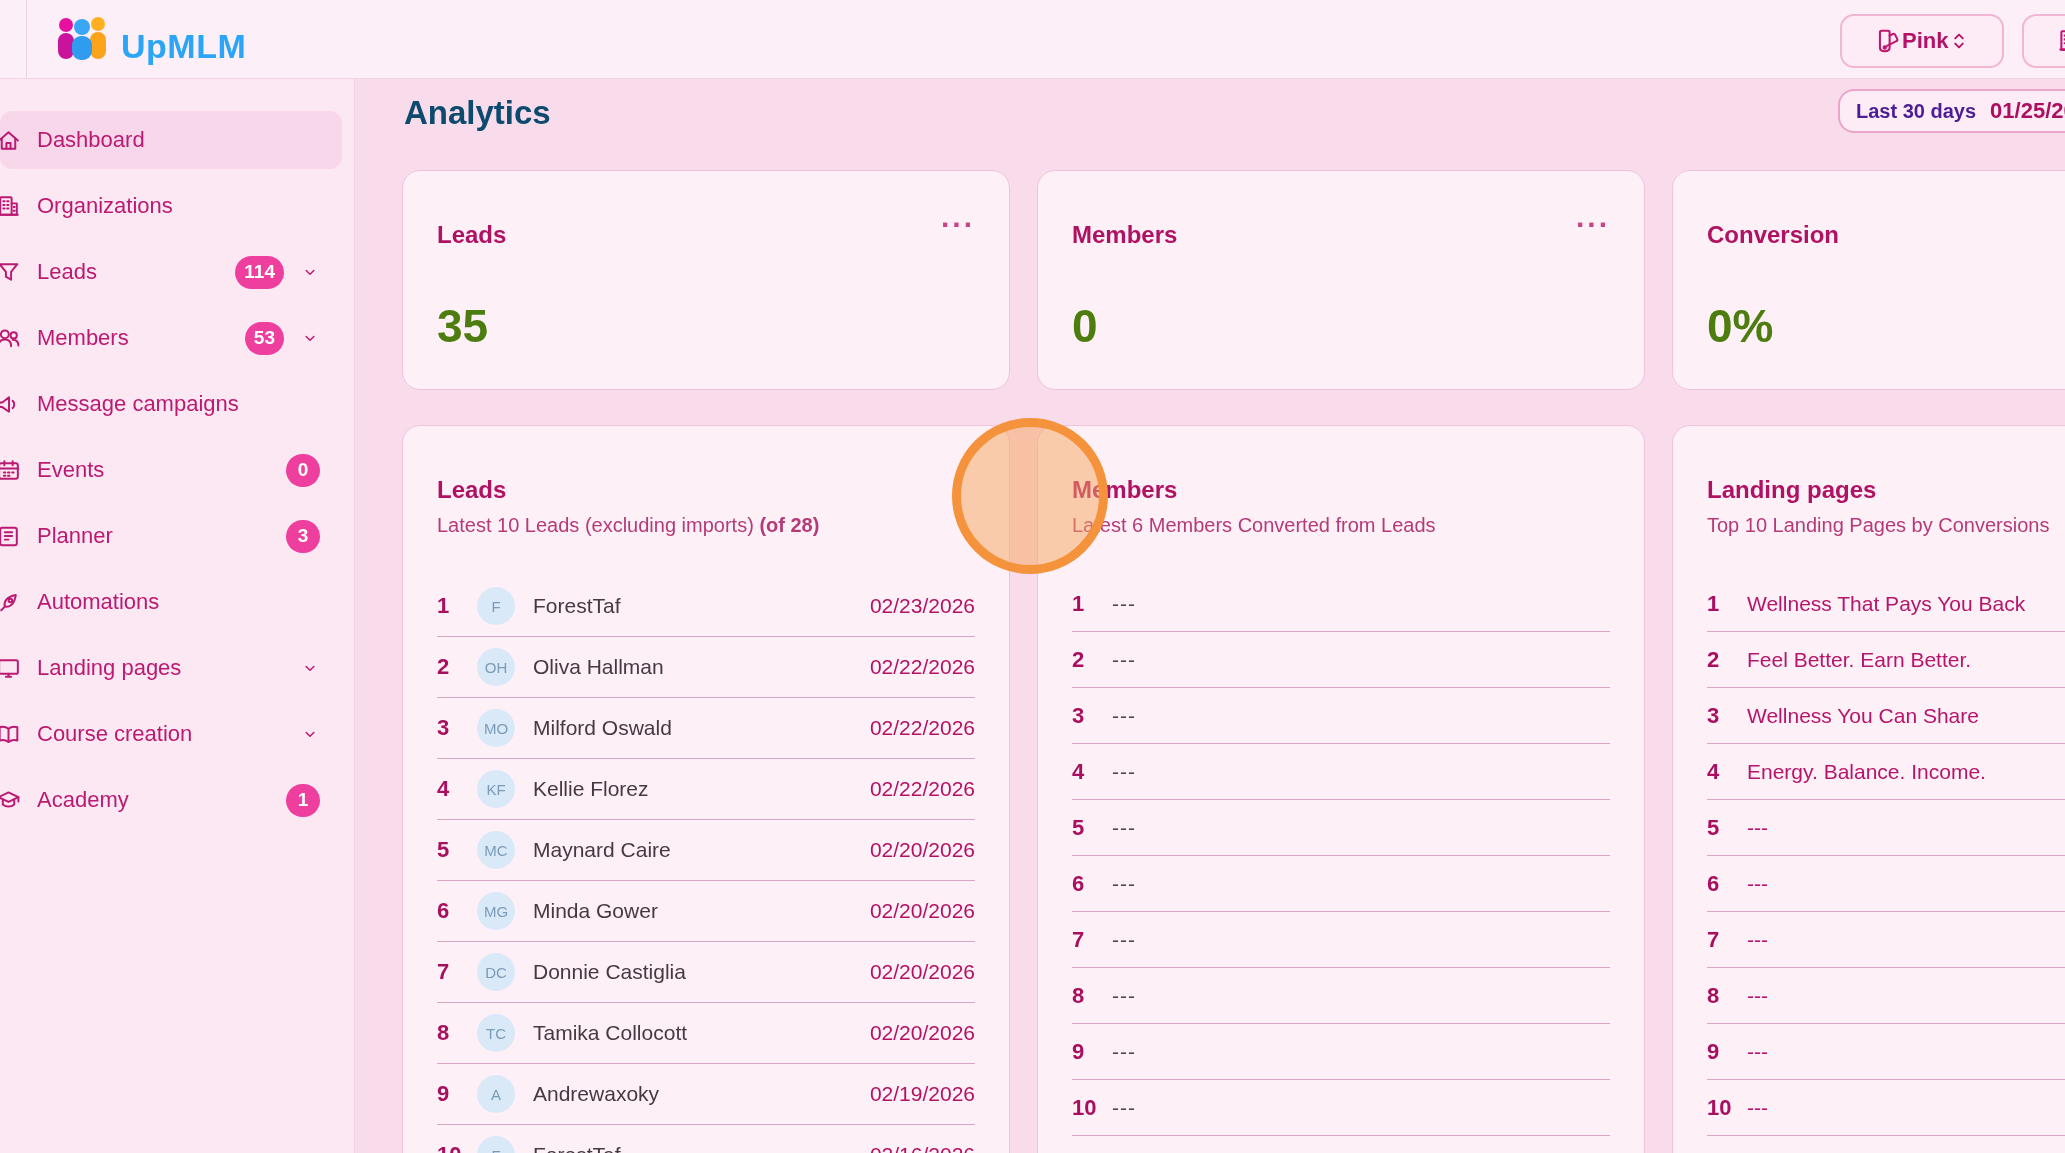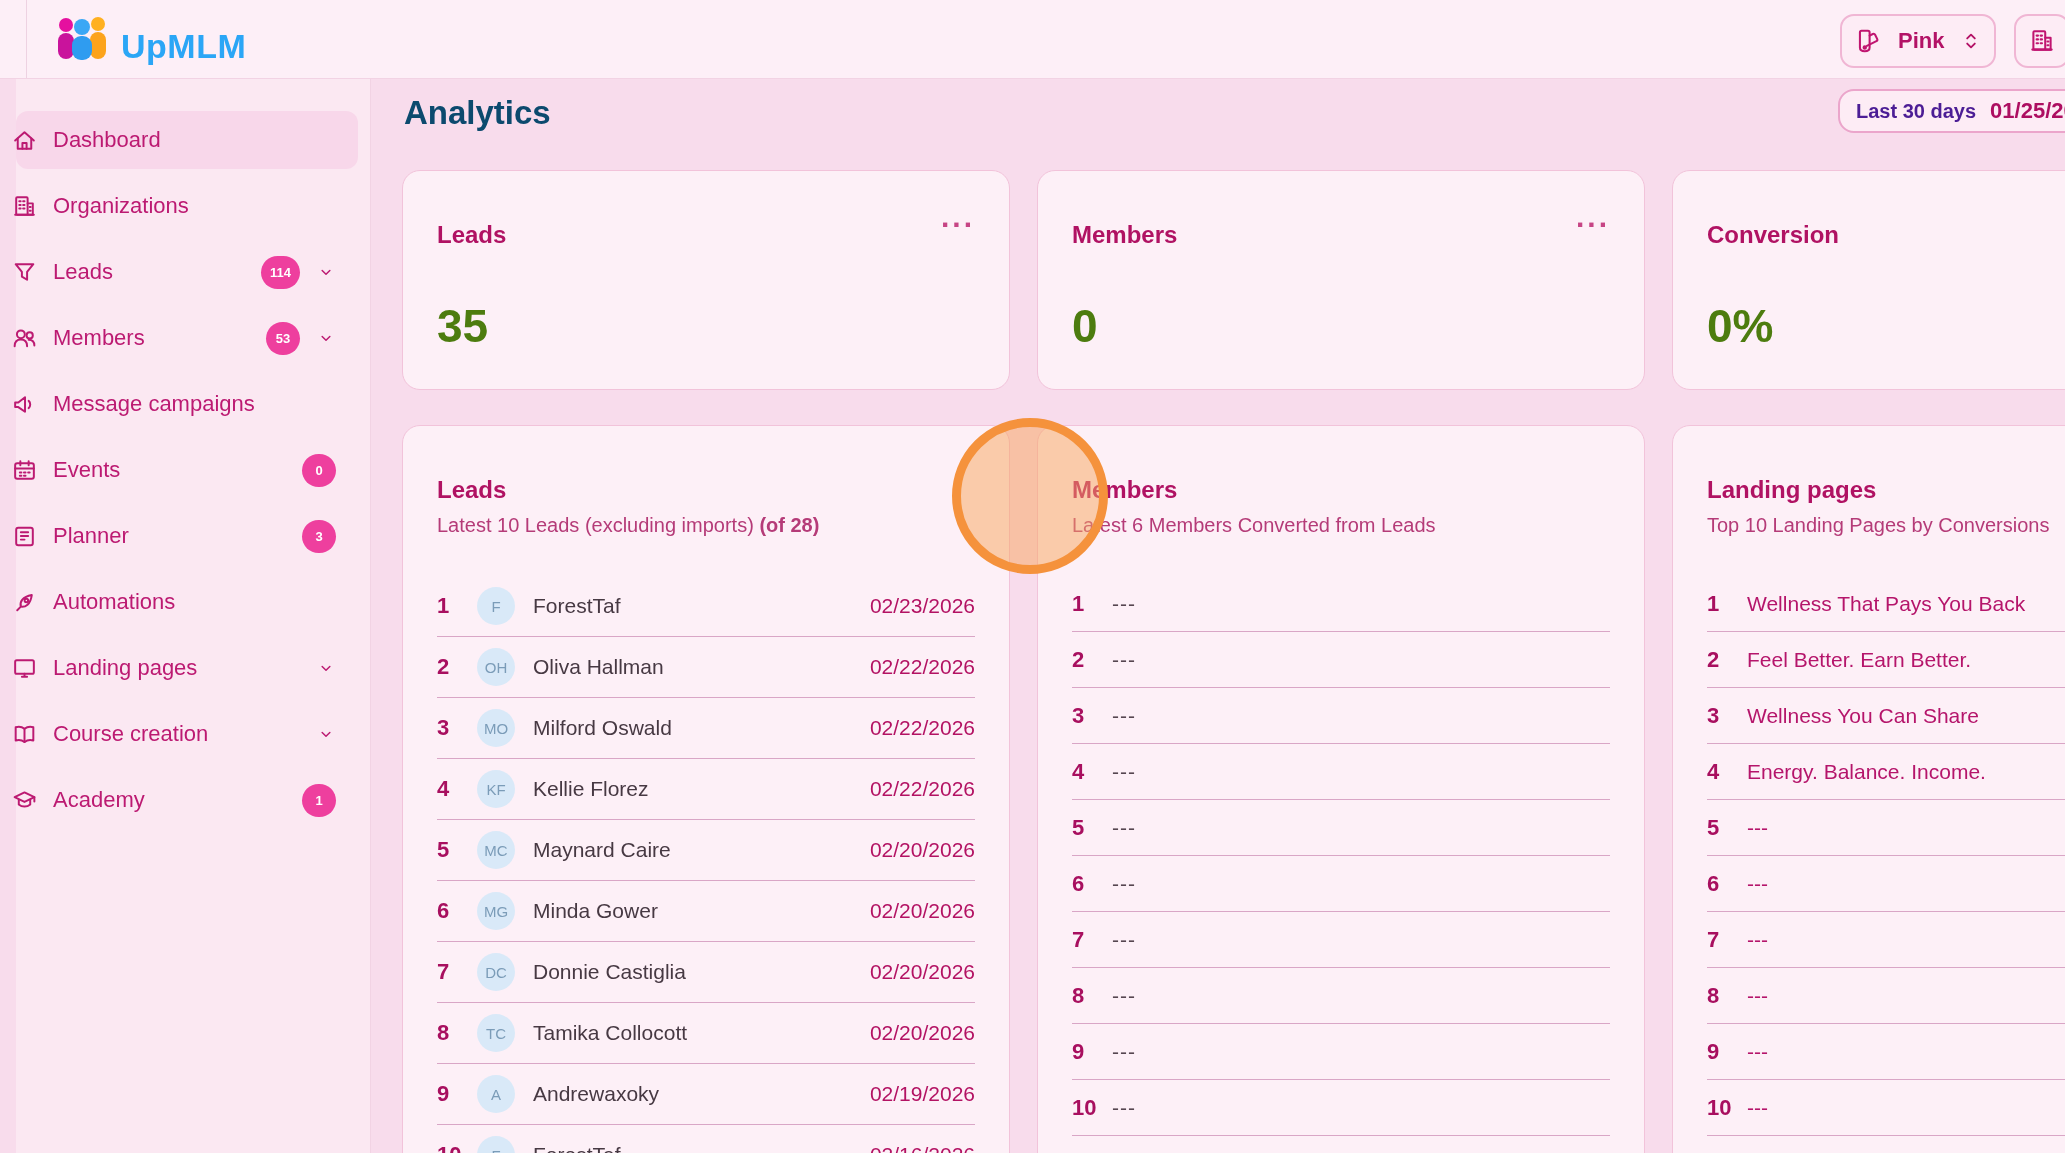--- a/index.html
+++ b/index.html
@@ -8,36 +8,36 @@
 
   
   .header{position:absolute;top:0;left:0;width:2065px;height:78px;background:#fdeff7;
           border-bottom:1px solid #f2d3e4;display:flex;align-items:center;z-index:5;}
   .header-sliver{width:26px;height:78px;border-right:1px solid #eed2e2;flex:none;}
   .logo{display:flex;align-items:center;margin-left:28px;gap:12px;cursor:pointer;}
   .logo svg{display:block;}
   .logo-text{font-size:34px;font-weight:bold;color:#2ba6f6;letter-spacing:.5px;margin-top:15px;}
   .header-actions{position:absolute;left:1840px;top:14px;display:flex;gap:18px;}
   .hbtn{height:50px;border:2px solid #f0b6d4;border-radius:14px;background:#fdecf5;
-        display:flex;align-items:center;padding:0 12px;gap:16px;color:#b31266;
+        display:flex;align-items:center;padding:0 32px;gap:0;color:#b31266;
         font-weight:bold;font-size:22px;white-space:nowrap;cursor:pointer;flex:none;}
   .hbtn .bicon{width:28px;height:28px;color:#c01570;}
   .hbtn .sel{width:22px;height:22px;color:#b31266;}
   .bicon svg,.sel svg,.nav-icon svg,.nav-chevron svg{width:100%;height:100%;display:block;}
 
   
   .sidebar{position:absolute;top:79px;left:0;width:355px;bottom:0;background:#fbe8f2;
-           border-right:1px solid #f2d3e4;box-sizing:border-box;padding-top:32px;margin-left:16px;}
+           border-right:1px solid #f2d3e4;box-sizing:border-box;padding-top:32px;}
   .nav-item{display:flex;align-items:center;height:58px;margin:0 12px 8px 0;
             padding:0 22px 0 0;border-radius:12px;color:#bc1a72;cursor:pointer;}
   .nav-item.active{background:#f8d7ea;}
   .nav-icon{width:27px;height:27px;margin-left:-5px;flex:none;color:#bc1a72;}
   .nav-label{margin-left:15px;font-size:22px;flex:1;white-space:nowrap;}
   .nav-badge{min-width:34px;height:33px;border-radius:17px;background:#ee3f9e;color:#fff;
-             font-size:13px;font-weight:bold;display:flex;align-items:center;
+             font-size:19px;font-weight:bold;display:flex;align-items:center;
              justify-content:center;padding:0 9px;box-sizing:border-box;flex:none;}
   .nav-chevron{width:20px;height:20px;margin-left:16px;flex:none;color:#bc1a72;}
 
   
   .page-title{position:absolute;left:404px;top:94px;font-size:33px;font-weight:bold;
               color:#0c4a6e;z-index:1;}
   .date-btn{position:absolute;left:1838px;top:89px;height:44px;width:300px;box-sizing:border-box;
             border:2px solid #eba5cb;border-radius:16px;background:#fdecf5;display:flex;
             align-items:center;padding:0 16px;gap:14px;cursor:pointer;z-index:1;}
   .date-preset{font-size:20px;font-weight:bold;color:#4c1d95;white-space:nowrap;}

